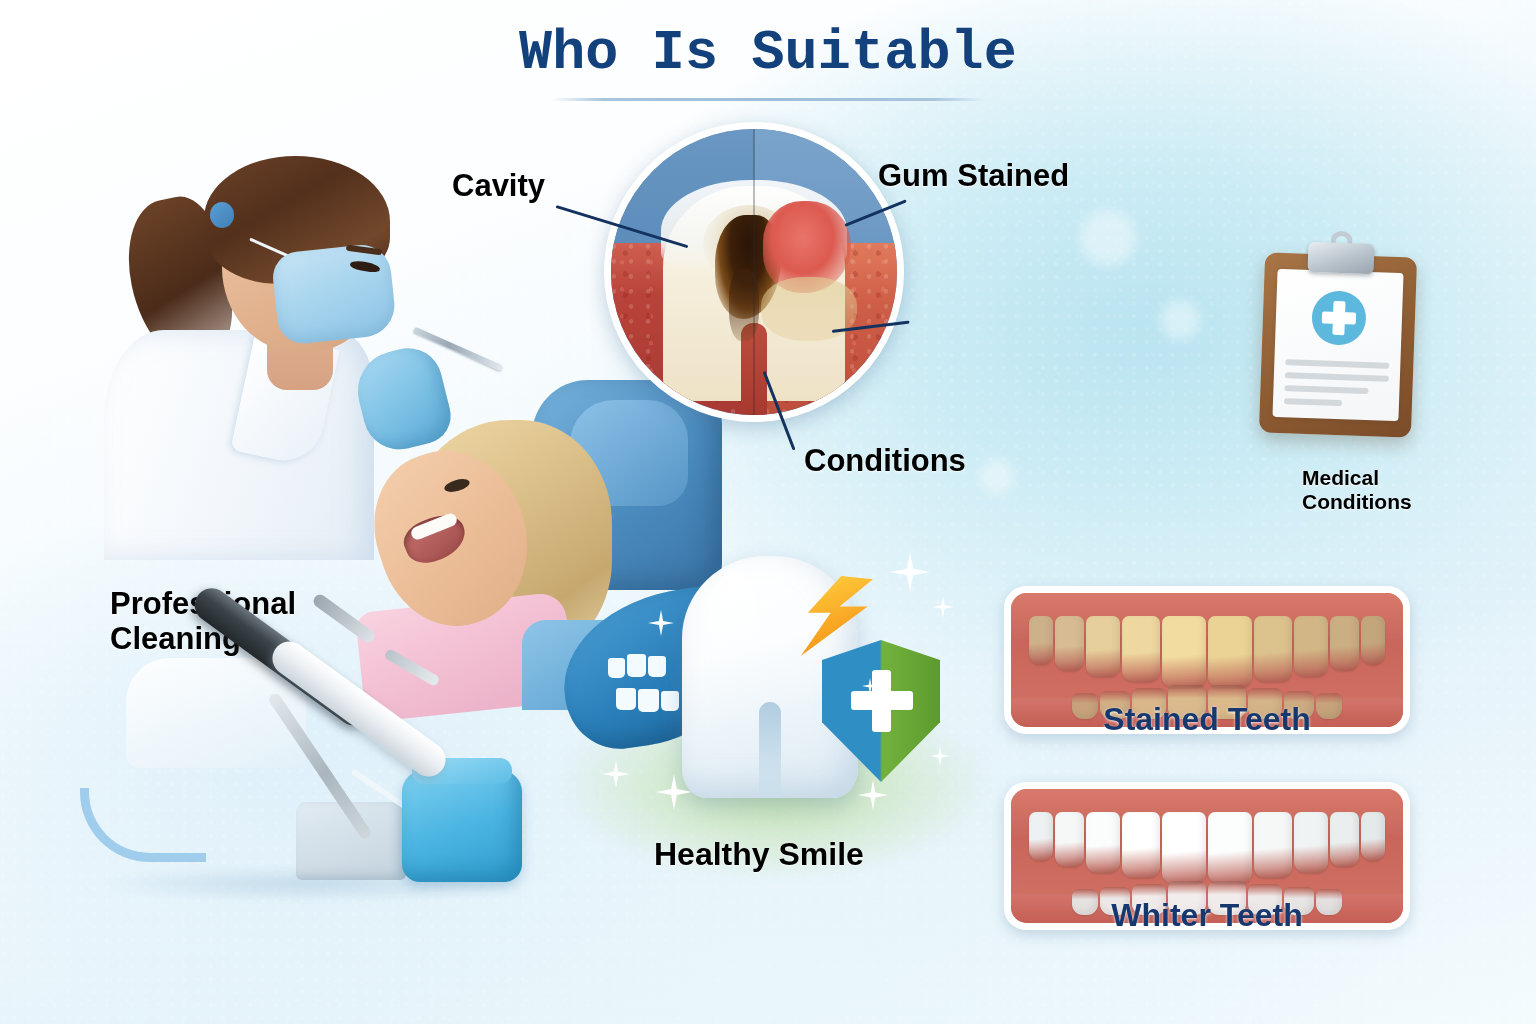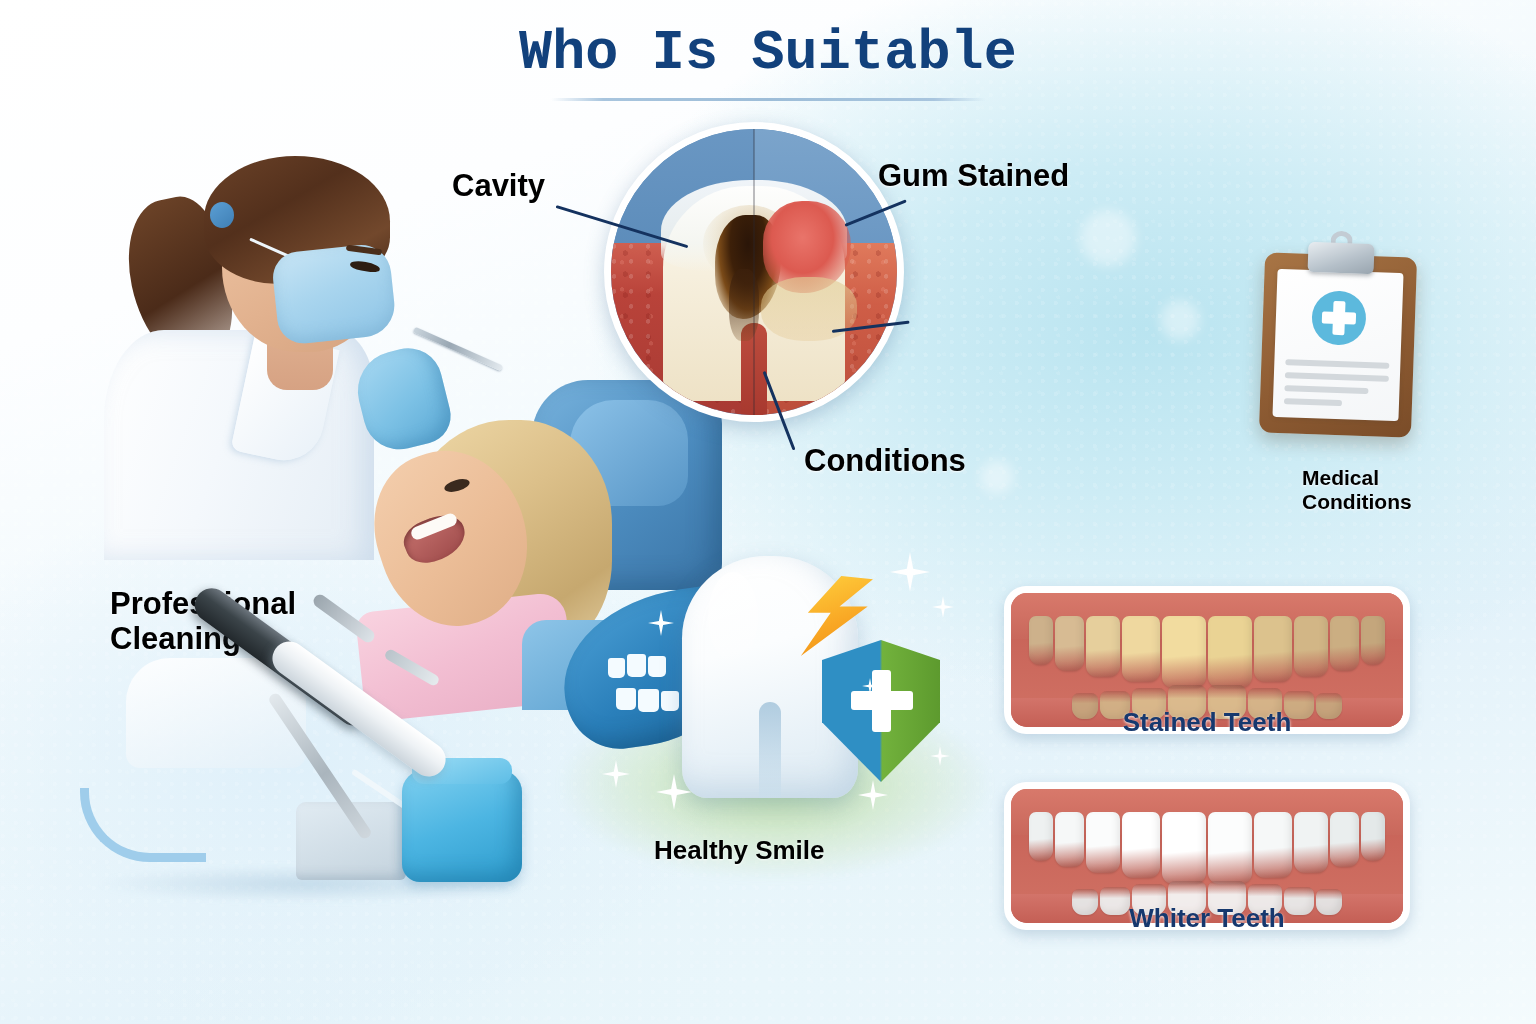--- a/index.html
+++ b/index.html
@@ -413,21 +413,21 @@
   }
   .teeth-row{ position:absolute; left:0; width:100%; display:flex; justify-content:center; align-items:flex-start; gap:2px; }
   .teeth-row.upper{ top:17%; height:56%; }
   .teeth-row.lower{ bottom:6%; height:26%; align-items:flex-end; }
   .tooth{
     border-radius:7px 7px 11px 11px;
     box-shadow:inset -3px -3px 7px rgba(0,0,0,.08), 0 1px 2px rgba(0,0,0,.12);
   }
   .panel-caption{
     position:absolute; left:0; bottom:-4px; width:100%; text-align:center;
-    font-size:26px; font-weight:bold; color:#16386e;
+    font-size:32px; font-weight:bold; color:#16386e;
     text-shadow:0 1px 3px rgba(255,255,255,.95);
   }
 </style>
 </head>
 <body>
 
 <div id="stage">
 
   <div class="bg-base"></div>
   <div class="bg-grain"></div>
@@ -548,21 +548,21 @@
 
     <div class="sparkle" style="left:330px;top:4px;width:40px;height:40px;"></div>
     <div class="sparkle" style="left:372px;top:48px;width:22px;height:22px;"></div>
     <div class="sparkle" style="left:88px;top:62px;width:26px;height:26px;"></div>
     <div class="sparkle" style="left:42px;top:212px;width:28px;height:28px;"></div>
     <div class="sparkle" style="left:96px;top:226px;width:36px;height:36px;"></div>
     <div class="sparkle" style="left:298px;top:232px;width:30px;height:30px;"></div>
     <div class="sparkle" style="left:370px;top:198px;width:20px;height:20px;"></div>
     <div class="sparkle" style="left:302px;top:130px;width:16px;height:16px;"></div>
   </div>
-  <div class="lbl" style="left:654px;top:836px;font-size:26px;">Healthy Smile</div>
+  <div class="lbl" style="left:654px;top:836px;font-size:32px;">Healthy Smile</div>
 
   <div class="panel">
     <div class="panel-inner">
       <div class="gum-top"></div>
       <div class="gum-bottom"></div>
       <div class="teeth-row upper" id="stained-upper">
           <div class="tooth" style="width: 24px; height: 66%; background: linear-gradient(175deg, rgb(205, 177, 139) 0%, rgb(205, 177, 139) 55%, rgba(0, 0, 0, 0.08) 100%); align-self: flex-start;"></div>
           <div class="tooth" style="width: 28.8889px; height: 73.5556%; background: linear-gradient(175deg, rgb(215, 187, 147) 0%, rgb(215, 187, 147) 55%, rgba(0, 0, 0, 0.08) 100%); align-self: flex-start;"></div>
           <div class="tooth" style="width: 33.7778px; height: 81.1111%; background: linear-gradient(175deg, rgb(230, 207, 156) 0%, rgb(230, 207, 156) 55%, rgba(0, 0, 0, 0.08) 100%); align-self: flex-start;"></div>
           <div class="tooth" style="width: 38.6667px; height: 88.6667%; background: linear-gradient(175deg, rgb(239, 216, 159) 0%, rgb(239, 216, 159) 55%, rgba(0, 0, 0, 0.08) 100%); align-self: flex-start;"></div>

